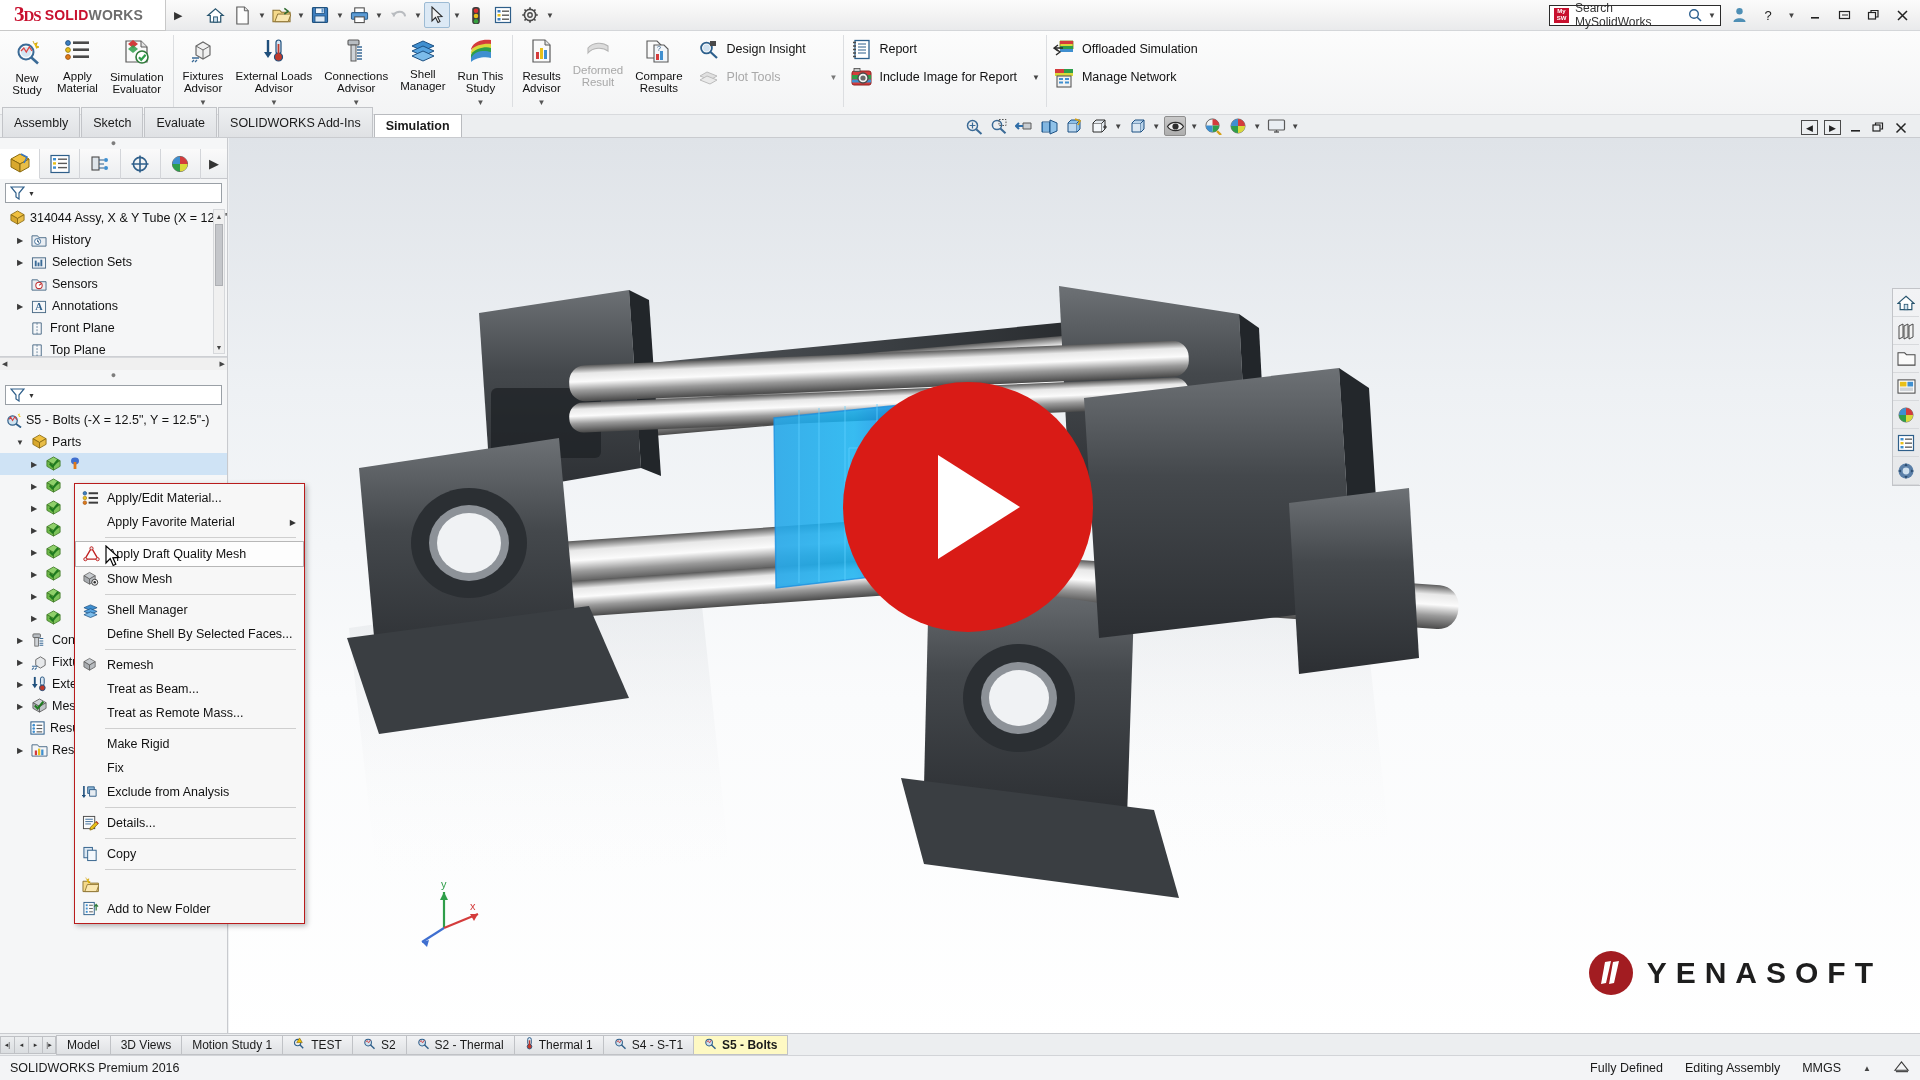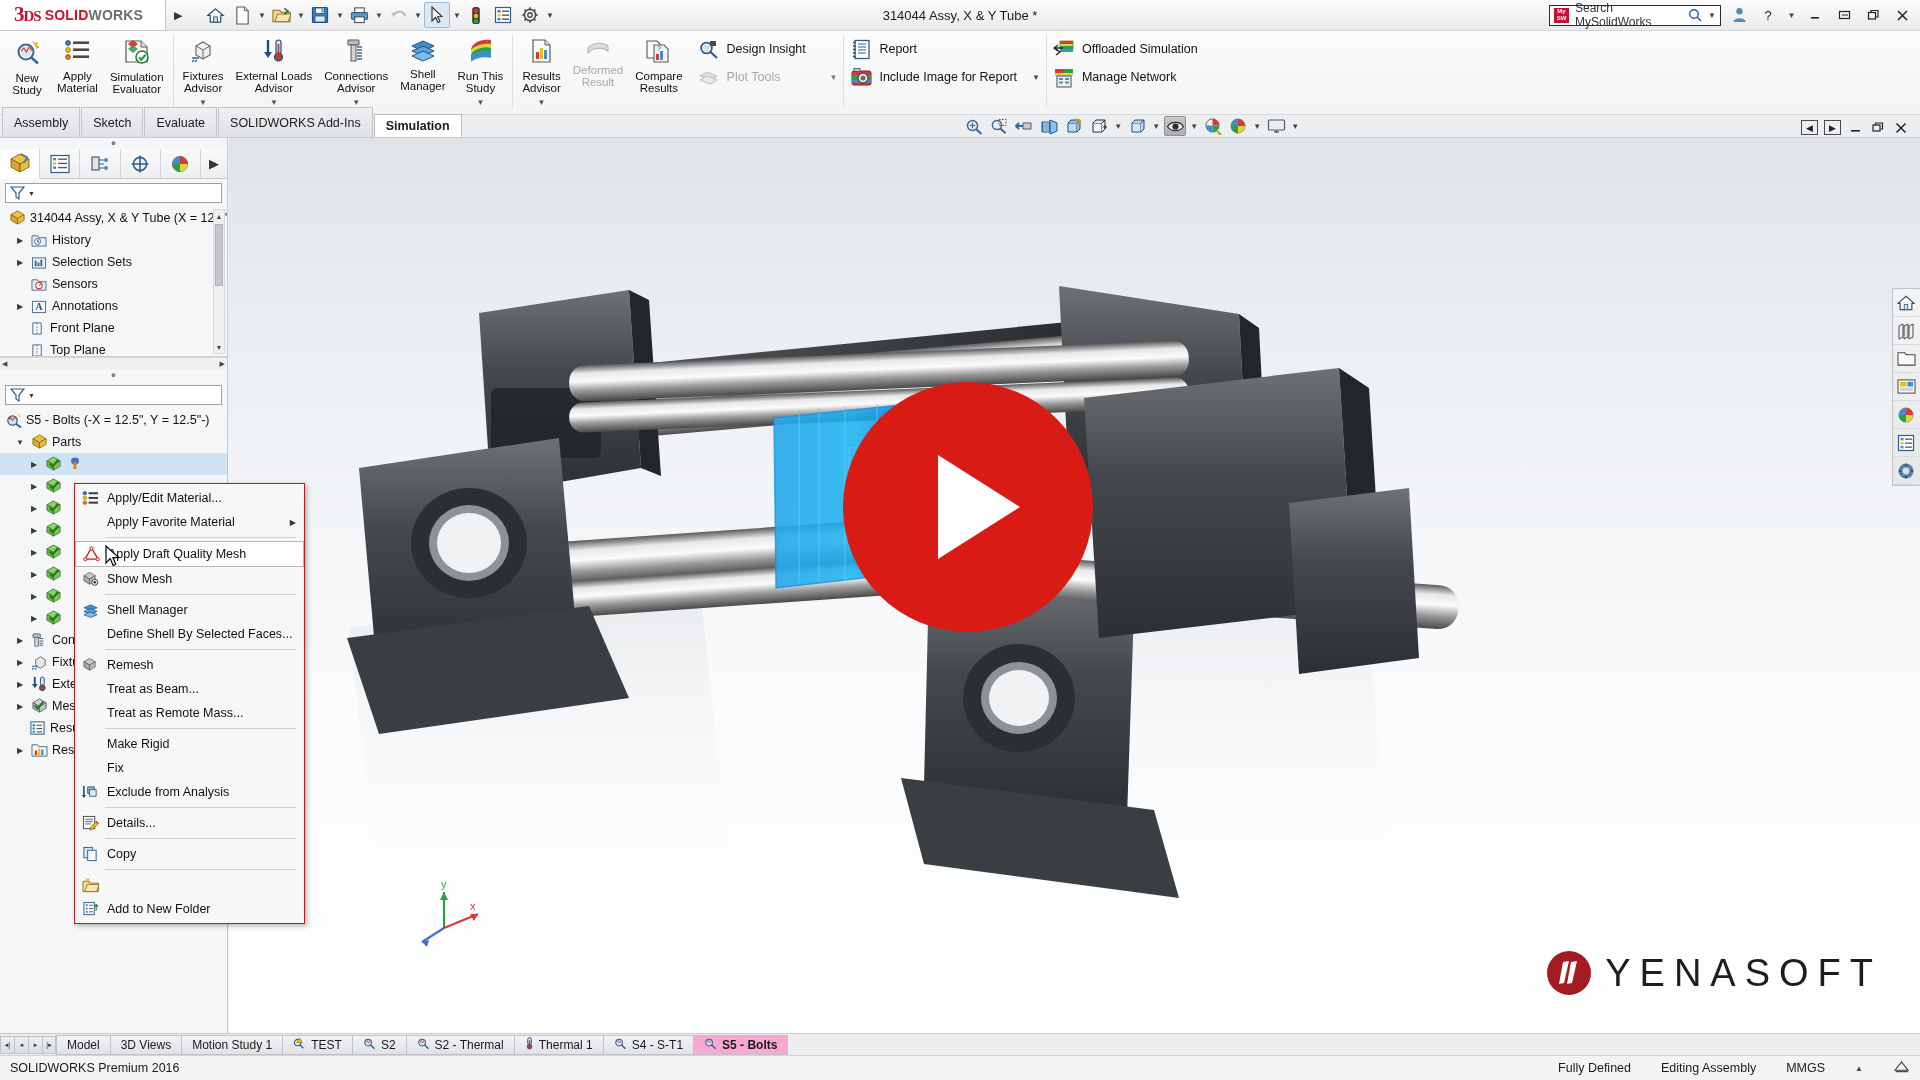--- a/index.html
+++ b/index.html
@@ -157,21 +157,21 @@
   }
   .rdock-btn { width:26px; height:28px; display:flex; align-items:center; justify-content:center;
     border-bottom:1px solid #d7d9dc; }
 
   .yena {
     position:absolute; right:38px; bottom:48px; display:flex; align-items:center; gap:14px;
     opacity:.95;
   }
   .yena-mark { width:44px; height:44px; border-radius:50%; background:#9e1016;
     display:flex; align-items:center; justify-content:center; }
-  .yena-text { font-size:38px; letter-spacing:9px; font-weight:normal; color:#121212; }
+  .yena-text { font-size:30px; letter-spacing:9px; font-weight:bold; color:#121212; }
 
   .playbtn {
     position:absolute; left:614px; top:244px; width:250px; height:250px; border-radius:50%;
     background:#d91b16; display:flex; align-items:center; justify-content:center;
   }
   .playtri {
     width:0; height:0; margin-left:22px;
     border-left:82px solid #fff; border-top:52px solid transparent; border-bottom:52px solid transparent;
   }
 
@@ -197,27 +197,27 @@
   .navb { width:14px; height:18px; display:flex; align-items:center; justify-content:center;
     font-size:7px; background:linear-gradient(180deg,#eceef0,#dadde0); border:1px solid #bfc1c5;
     border-right:none; color:#333;}
   .navb:last-child { border-right:1px solid #bfc1c5; }
   .btab {
     height:20px; padding:0 10px; display:flex; align-items:center; gap:5px; font-size:12px;
     background:linear-gradient(180deg,#f2f3f5,#dfe1e4); border:1px solid #c0c2c6; border-left:none;
     color:#1a1a1a; cursor:default;
   }
   .btab.first { border-left:1px solid #c0c2c6; }
-  .btab.active { background:#f9a8d4; font-weight:bold; }
+  .btab.active { background:#fef9c3; font-weight:bold; }
   .statusbar {
     position:absolute; bottom:0; left:0; width:1920px; height:25px;
     background:#f3f4f6; border-top:1px solid #d2d4d8;
     display:flex; align-items:center; padding:0 10px; font-size:12.5px; color:#1a1a1a;
   }
-  .sb-right { margin-left:auto; display:flex; align-items:center; gap:30px;text-align:right; }
+  .sb-right { margin-left:auto; display:flex; align-items:center; gap:22px;text-align:right; }
 </style>
 </head>
 <body>
 
 <div class="app">
 
   <div class="titlebar">
     <div class="sw-logo-box">
       <div class="sw-logo">
         <span class="ds-mark">3<span style="font-size:15px">DS</span></span>
@@ -304,21 +304,20 @@
             <circle cx="9" cy="9" r="5.6" fill="none" stroke="#4a4a4a" stroke-width="1.6"></circle>
             <circle cx="9" cy="9" r="2.2" fill="none" stroke="#4a4a4a" stroke-width="1.4"></circle>
             <g stroke="#4a4a4a" stroke-width="1.6">
               <path d="M9 1.2v2.2M9 14.6v2.2M1.2 9h2.2M14.6 9h2.2M3.5 3.5l1.6 1.6M12.9 12.9l1.6 1.6M14.5 3.5l-1.6 1.6M5.1 12.9l-1.6 1.6"></path>
             </g>
           </svg>
       </div>
       <span class="caret">▼</span>
     </div>
 
-    <div class="titlebar-doc">314044 Assy, X &amp; Y Tube *</div>
 
     <div class="tb-right">
       <div class="search-box">
         <span class="mysw">
           <span>My</span>
             <span>SW</span>
         </span>
         <span class="search-ph">Search MySolidWorks</span>
         <svg width="14" height="14" viewBox="0 0 14 14">
             <circle cx="6" cy="6" r="4.3" fill="none" stroke="#2b5f8f" stroke-width="1.4"></circle>

